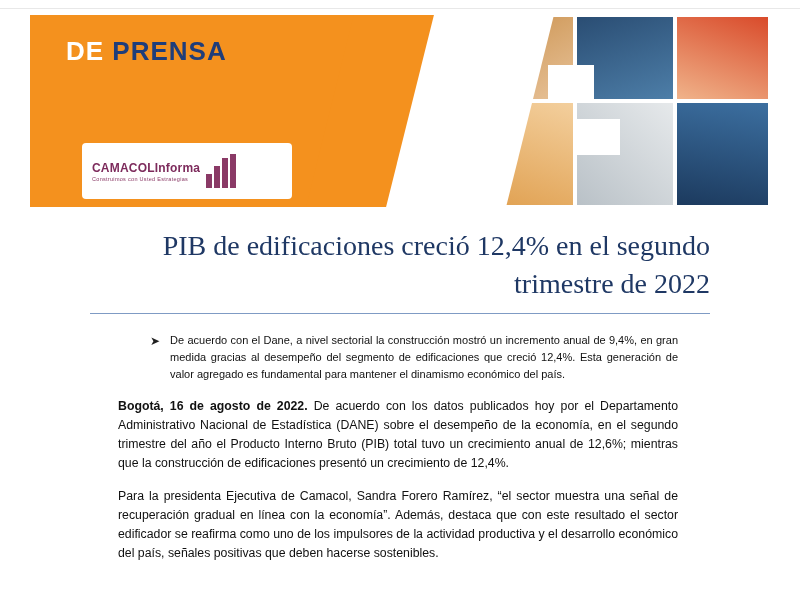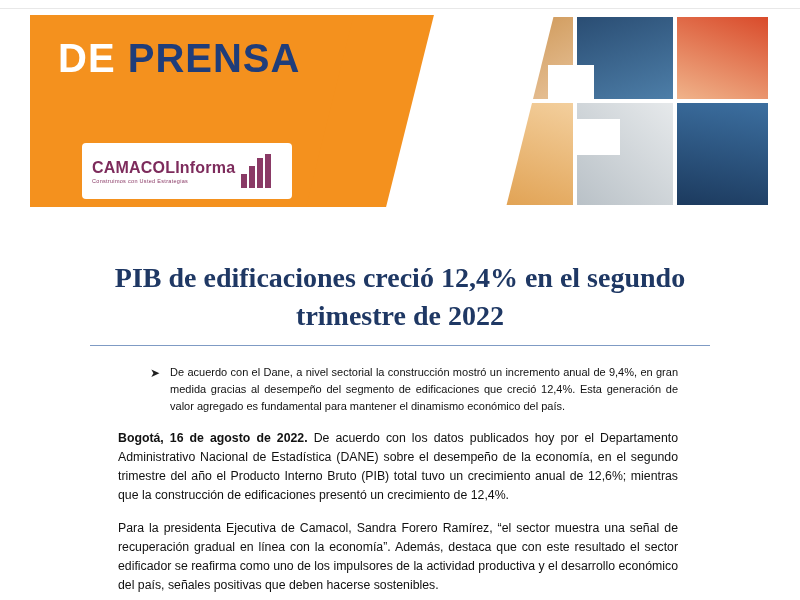--- a/index.html
+++ b/index.html
@@ -48,23 +48,24 @@
     font-family: "Liberation Sans", sans-serif;
     font-weight: bold;
     font-size: 43px;
     color: #ffffff;
     letter-spacing: 1px;
     display: block;
   }
   .banner-title .l2 {
     display: block;
     margin-top: 6px;
-    font-size: 40px;
+    font-size: 26px;
     font-weight: bold;
     letter-spacing: 1px;
+    margin-left: 8px;
   }
   .banner-title .l2 .de { color: #ffffff; }
   .banner-title .l2 .prensa { color: #1f3d7a; }
 
   
   .mosaic {
     position: absolute;
     right: 0; top: 0;
     width: 290px;
     height: 192px;
@@ -122,21 +123,21 @@
     border-radius: 4px;
     z-index: 8;
     display: flex;
     align-items: center;
     padding-left: 10px;
     box-sizing: border-box;
   }
   .logo-text {
     font-family: "Liberation Sans", sans-serif;
     font-weight: bold;
-    font-size: 16px;
+    font-size: 12px;
     color: #7d2b5c;
     letter-spacing: 0.2px;
     white-space: nowrap;
   }
   .logo-text .informa { color: #7d2b5c; font-weight: bold; }
   .logo-sub {
     font-size: 5.5px;
     color: #8a3a66;
     letter-spacing: 0.3px;
     margin-top: 1px;
@@ -163,24 +164,24 @@
   .doc {
     margin: 0 auto;
     width: 740px;
     padding: 0 0 0 0;
     box-sizing: border-box;
   }
   .headline {
     font-family: "Liberation Serif", serif;
     font-size: 28px;
     color: #1f3864;
-    text-align: center;
+    text-align: right;
     line-height: 1.35;
-    margin: 52px 60px 10px 60px;
-    font-weight: bold;
+    margin: 20px 60px 10px 60px;
+    font-weight: normal;
   }
   .rule {
     border: none;
     border-top: 1px solid #7f9bc4;
     margin: 8px 60px 18px 60px;
   }
 
   .bullet-block {
     margin: 0 92px 0 120px;
   }

